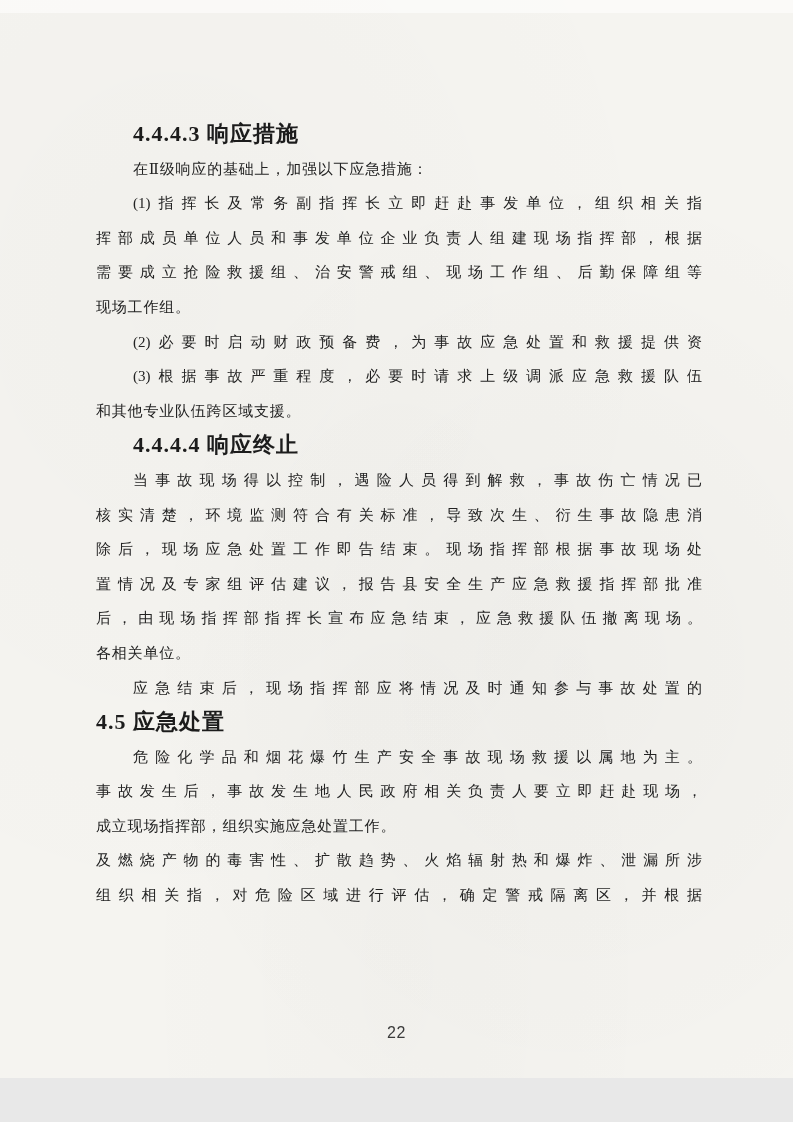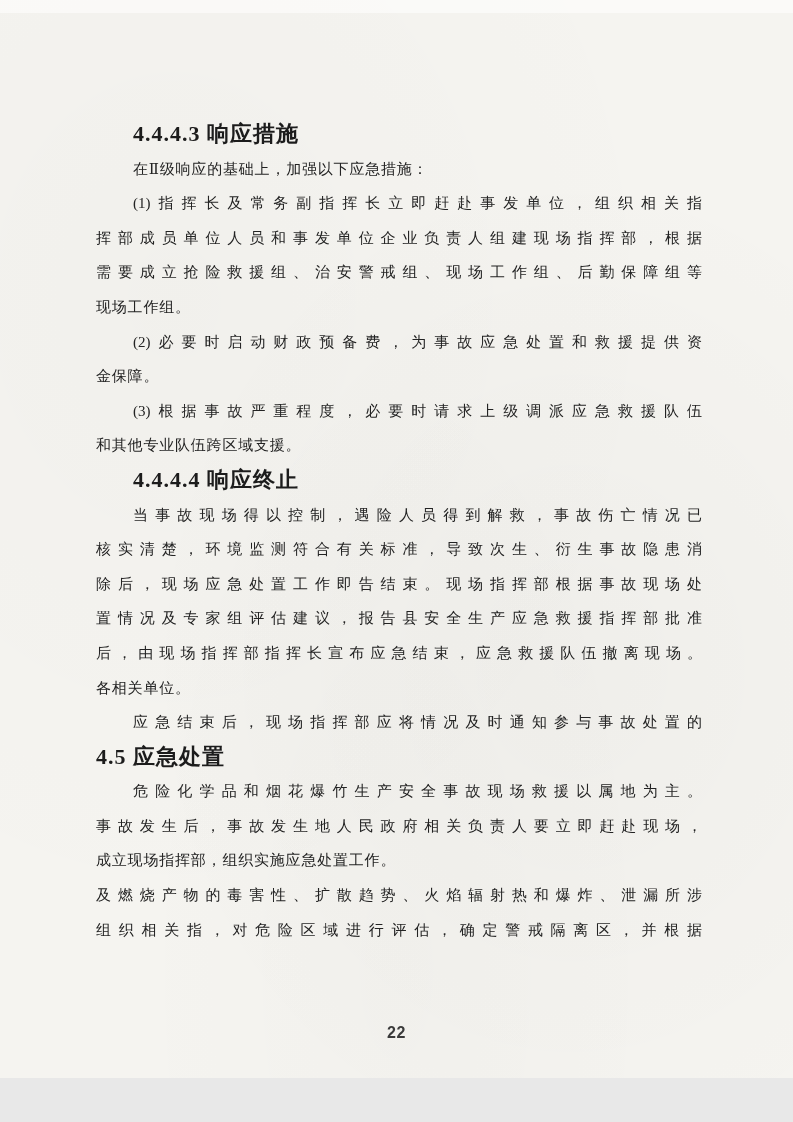--- a/index.html
+++ b/index.html
@@ -60,38 +60,36 @@
   .page-number {
     position: absolute;
     top: 1024px;
     left: 0;
     width: 100%;
     text-align: center;
     font-size: 16px;
     letter-spacing: 0.5px;
     color: #3a3a3a;
     font-family: "Liberation Sans", "DejaVu Sans", sans-serif;
-    font-weight: bold;
   }
 </style>
 </head>
 <body>
 
 <div class="page">
   <div class="scan-edge-top"></div>
 
   <div class="content">
     <div class="line h ind">4.4.4.3 响应措施</div>
     <div class="line ind">在Ⅱ级响应的基础上，加强以下应急措施：</div>
     <div class="line j ind">(1)指挥长及常务副指挥长立即赶赴事发单位，组织相关指</div>
     <div class="line j">挥部成员单位人员和事发单位企业负责人组建现场指挥部，根据</div>
     <div class="line j">需要成立抢险救援组、治安警戒组、现场工作组、后勤保障组等</div>
     <div class="line">现场工作组。</div>
     <div class="line j ind">(2)必要时启动财政预备费，为事故应急处置和救援提供资</div>
-    <div class="line">金保障。</div>
     <div class="line j ind">(3)根据事故严重程度，必要时请求上级调派应急救援队伍</div>
     <div class="line">和其他专业队伍跨区域支援。</div>
     <div class="line h ind">4.4.4.4 响应终止</div>
     <div class="line j ind">当事故现场得以控制，遇险人员得到解救，事故伤亡情况已</div>
     <div class="line j">核实清楚，环境监测符合有关标准，导致次生、衍生事故隐患消</div>
     <div class="line j">除后，现场应急处置工作即告结束。现场指挥部根据事故现场处</div>
     <div class="line j">置情况及专家组评估建议，报告县安全生产应急救援指挥部批准</div>
     <div class="line j">后，由现场指挥部指挥长宣布应急结束，应急救援队伍撤离现场。</div>
     <div class="line">各相关单位。</div>
     <div class="line j ind">应急结束后，现场指挥部应将情况及时通知参与事故处置的</div>

